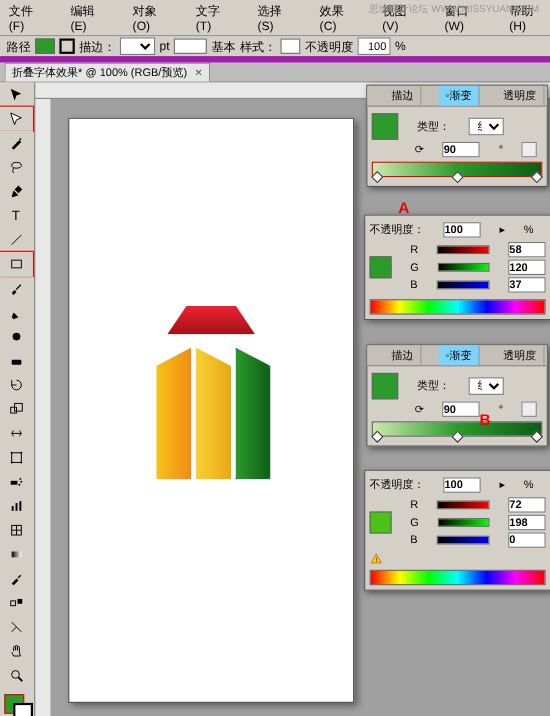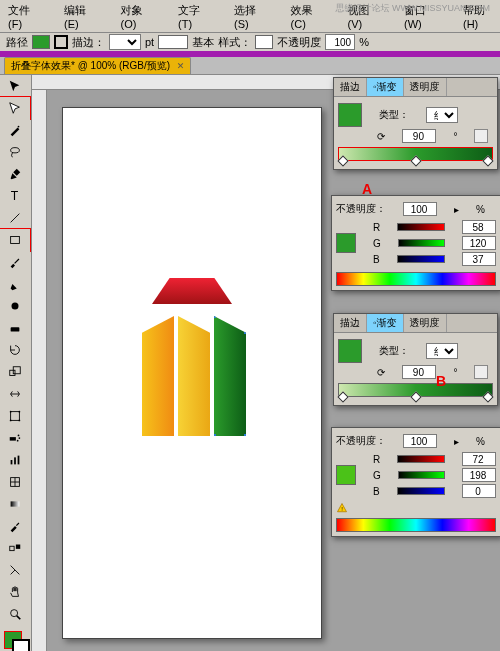--- a/index.html
+++ b/index.html
@@ -7,21 +7,21 @@
   .menubar { background: #d4d0c8; padding: 16px 4px; display: flex; gap: 20px; border-bottom: 1px solid #888; height: 31px; align-items: center; }
   .menubar span { padding: 0 4px; cursor: default; }
   .watermark { position: absolute; right: 6px; top: 2px; font-size: 9px; color: #999; }
   .optbar { background: #d4d0c8; display: flex; align-items: center; gap: 4px; padding: 2px 6px; border-bottom: 6px solid #a21caf; height: 24px; }
   .optbar .lbl { font-size: 11px; }
   .swatch-fill { width: 18px; height: 14px; background: #2b9b2b; border: 1px solid #666; display:inline-block;}
   .select, .numbox { height: 16px; font-size: 10px; border: 1px solid #7a7a7a; background: #fff; padding: 0 3px; }
   .select { width: 32px; }
   .numbox { width: 30px; text-align: right; }
   .tabbar { background: #bdbdbd; display: flex; align-items: flex-end; padding: 2px 4px 0; height: 18px; border-bottom:1px solid #888;}
-  .tabbar .tab { background: #eab308; padding: 1px 6px; border: 1px solid #888; border-bottom: none; border-radius: 2px 2px 0 0; font-size: 10px; }
+  .tabbar .tab { background: #e5e5e5; padding: 1px 6px; border: 1px solid #888; border-bottom: none; border-radius: 2px 2px 0 0; font-size: 10px; }
   .tabbar .x { margin-left: 4px; font-size: 9px; color:#555;}
   .workspace { position: relative; height: calc(651px - 18px - 24px - 18px); background: #a0a0a0; }
   .rulers-corner { position:absolute; left:32px; top:0; right:0; height:15px; background:#e8e8e8; border-bottom:1px solid #888;}
   .rulers-left { position:absolute; left:32px; top:15px; bottom:0; width:15px; background:#e8e8e8; border-right:1px solid #888;}
   .toolbar { position: absolute; left: 0; top: 0; width: 32px; background: #d4d0c8; border-right: 1px solid #888; display: flex; flex-direction: column; height: 100%; }
   .toolbar .tbtn { width: 30px; height: 22px; border: 1px solid #d4d0c8; display: flex; align-items: center; justify-content: center; cursor: default; }
   .toolbar .sel-red { outline: 1px solid #e00; }
   .toolbar svg { width:14px; height:14px; }
   .fillstroke { margin-top: 4px; display:flex; justify-content:center; position:relative; height:30px;}
   .fillbox { width:18px; height:18px; background:#2b9b2b; border:1px solid #000; position:absolute; left:4px; top:2px;}
@@ -29,36 +29,36 @@
   .canvas { position: absolute; left: 62px; top: 32px; width: 260px; height: 532px; background: #fff; border: 1px solid #444; box-shadow: 3px 3px 6px rgba(0,0,0,.4); }
   .artwork { position:absolute; left:50%; top:170px; transform:translateX(-50%); width:120px; height:160px;}
   .roof { width:80px; height:26px; background:linear-gradient(#e23,#a01215); margin:0 auto; clip-path: polygon(22% 0, 78% 0, 100% 100%, 0 100%);}
   .col { position:absolute; top:38px; width:32px; height:120px;}
   .col1 { left:10px; background:linear-gradient(90deg,#f6c31b,#f08b12); clip-path: polygon(0 14%, 100% 0, 100% 100%, 0 100%);}
   .col2 { left:46px; background:linear-gradient(90deg,#f7d235,#eaa714); clip-path: polygon(0 0, 100% 14%, 100% 100%, 0 100%);}
   .col3 { left:82px; background:linear-gradient(90deg,#2b9b2b,#0d5d16); clip-path: polygon(0 0, 100% 14%, 100% 100%, 0 100%);}
   .anchor { width:4px; height:4px; background:#2a7bd4; position:absolute; }
   .panel { position: absolute; background: #d4d0c8; border: 1px solid #555; box-shadow: 2px 2px 6px rgba(0,0,0,.5); width: 165px; font-size: 10px;}
   .panel .ptabs { display:flex; border-bottom:1px solid #888; background:#c4c0b8;}
-  .panel .ptab { padding:2px 6px; border-right:1px solid #999; cursor:default;}
+  .panel .ptab { padding:2px 6px; border-right:1px solid #999; cursor:default;margin-left:16px;}
   .panel .ptab.act { background:#7dd3fc;}
   .panel .body { padding:4px; }
   .swatch2 { width:24px; height:24px; background:#2b9b2b; border:1px solid #666; display:inline-block; vertical-align:middle;}
   .row { display:flex; align-items:center; gap:17px; margin:2px 0;}
   .gradbar { height:14px; background:linear-gradient(90deg,#cfe8b0,#2b9b2b,#0d5d16); border:1px solid #666; position:relative; margin:4px 0;}
   .stop { position:absolute; bottom:-5px; width:8px; height:8px; background:#fff; border:1px solid #333; transform:rotate(45deg);}
   .slider { height:8px; background:linear-gradient(90deg,#000,#0f0); flex:1; border:1px solid #666;}
   .slider.r { background:linear-gradient(90deg,#000,#f00);}
   .slider.g { background:linear-gradient(90deg,#000,#0f0);}
   .slider.b { background:linear-gradient(90deg,#000,#00f);}
   .huebar { height:14px; background:linear-gradient(90deg,#f00,#ff0,#0f0,#0ff,#00f,#f0f,#f00); border:1px solid #666; margin-top:4px;}
   .callout-red { border: 1px solid #e00; }
   .calloutA { position:absolute; left:362px; top:106px; color:#e00; font-weight:bold; font-size:14px;}
   .calloutB { position:absolute; left:436px; top:298px; color:#e00; font-weight:bold; font-size:14px;}
-  input.mini { width:34px; height:14px; font-size:10px; border:1px solid #7a7a7a; text-align:center; padding-right:2px;}
+  input.mini { width:34px; height:14px; font-size:10px; border:1px solid #7a7a7a; text-align:left; padding-right:2px;font-weight:bold;}
   .warn { display:inline-block; width:12px; height:12px; }
 </style>
 </head>
 <body>
 
 <div class="menubar">
   <span>文件(F)</span>
   <span>编辑(E)</span>
   <span>对象(O)</span>
   <span>文字(T)</span>

